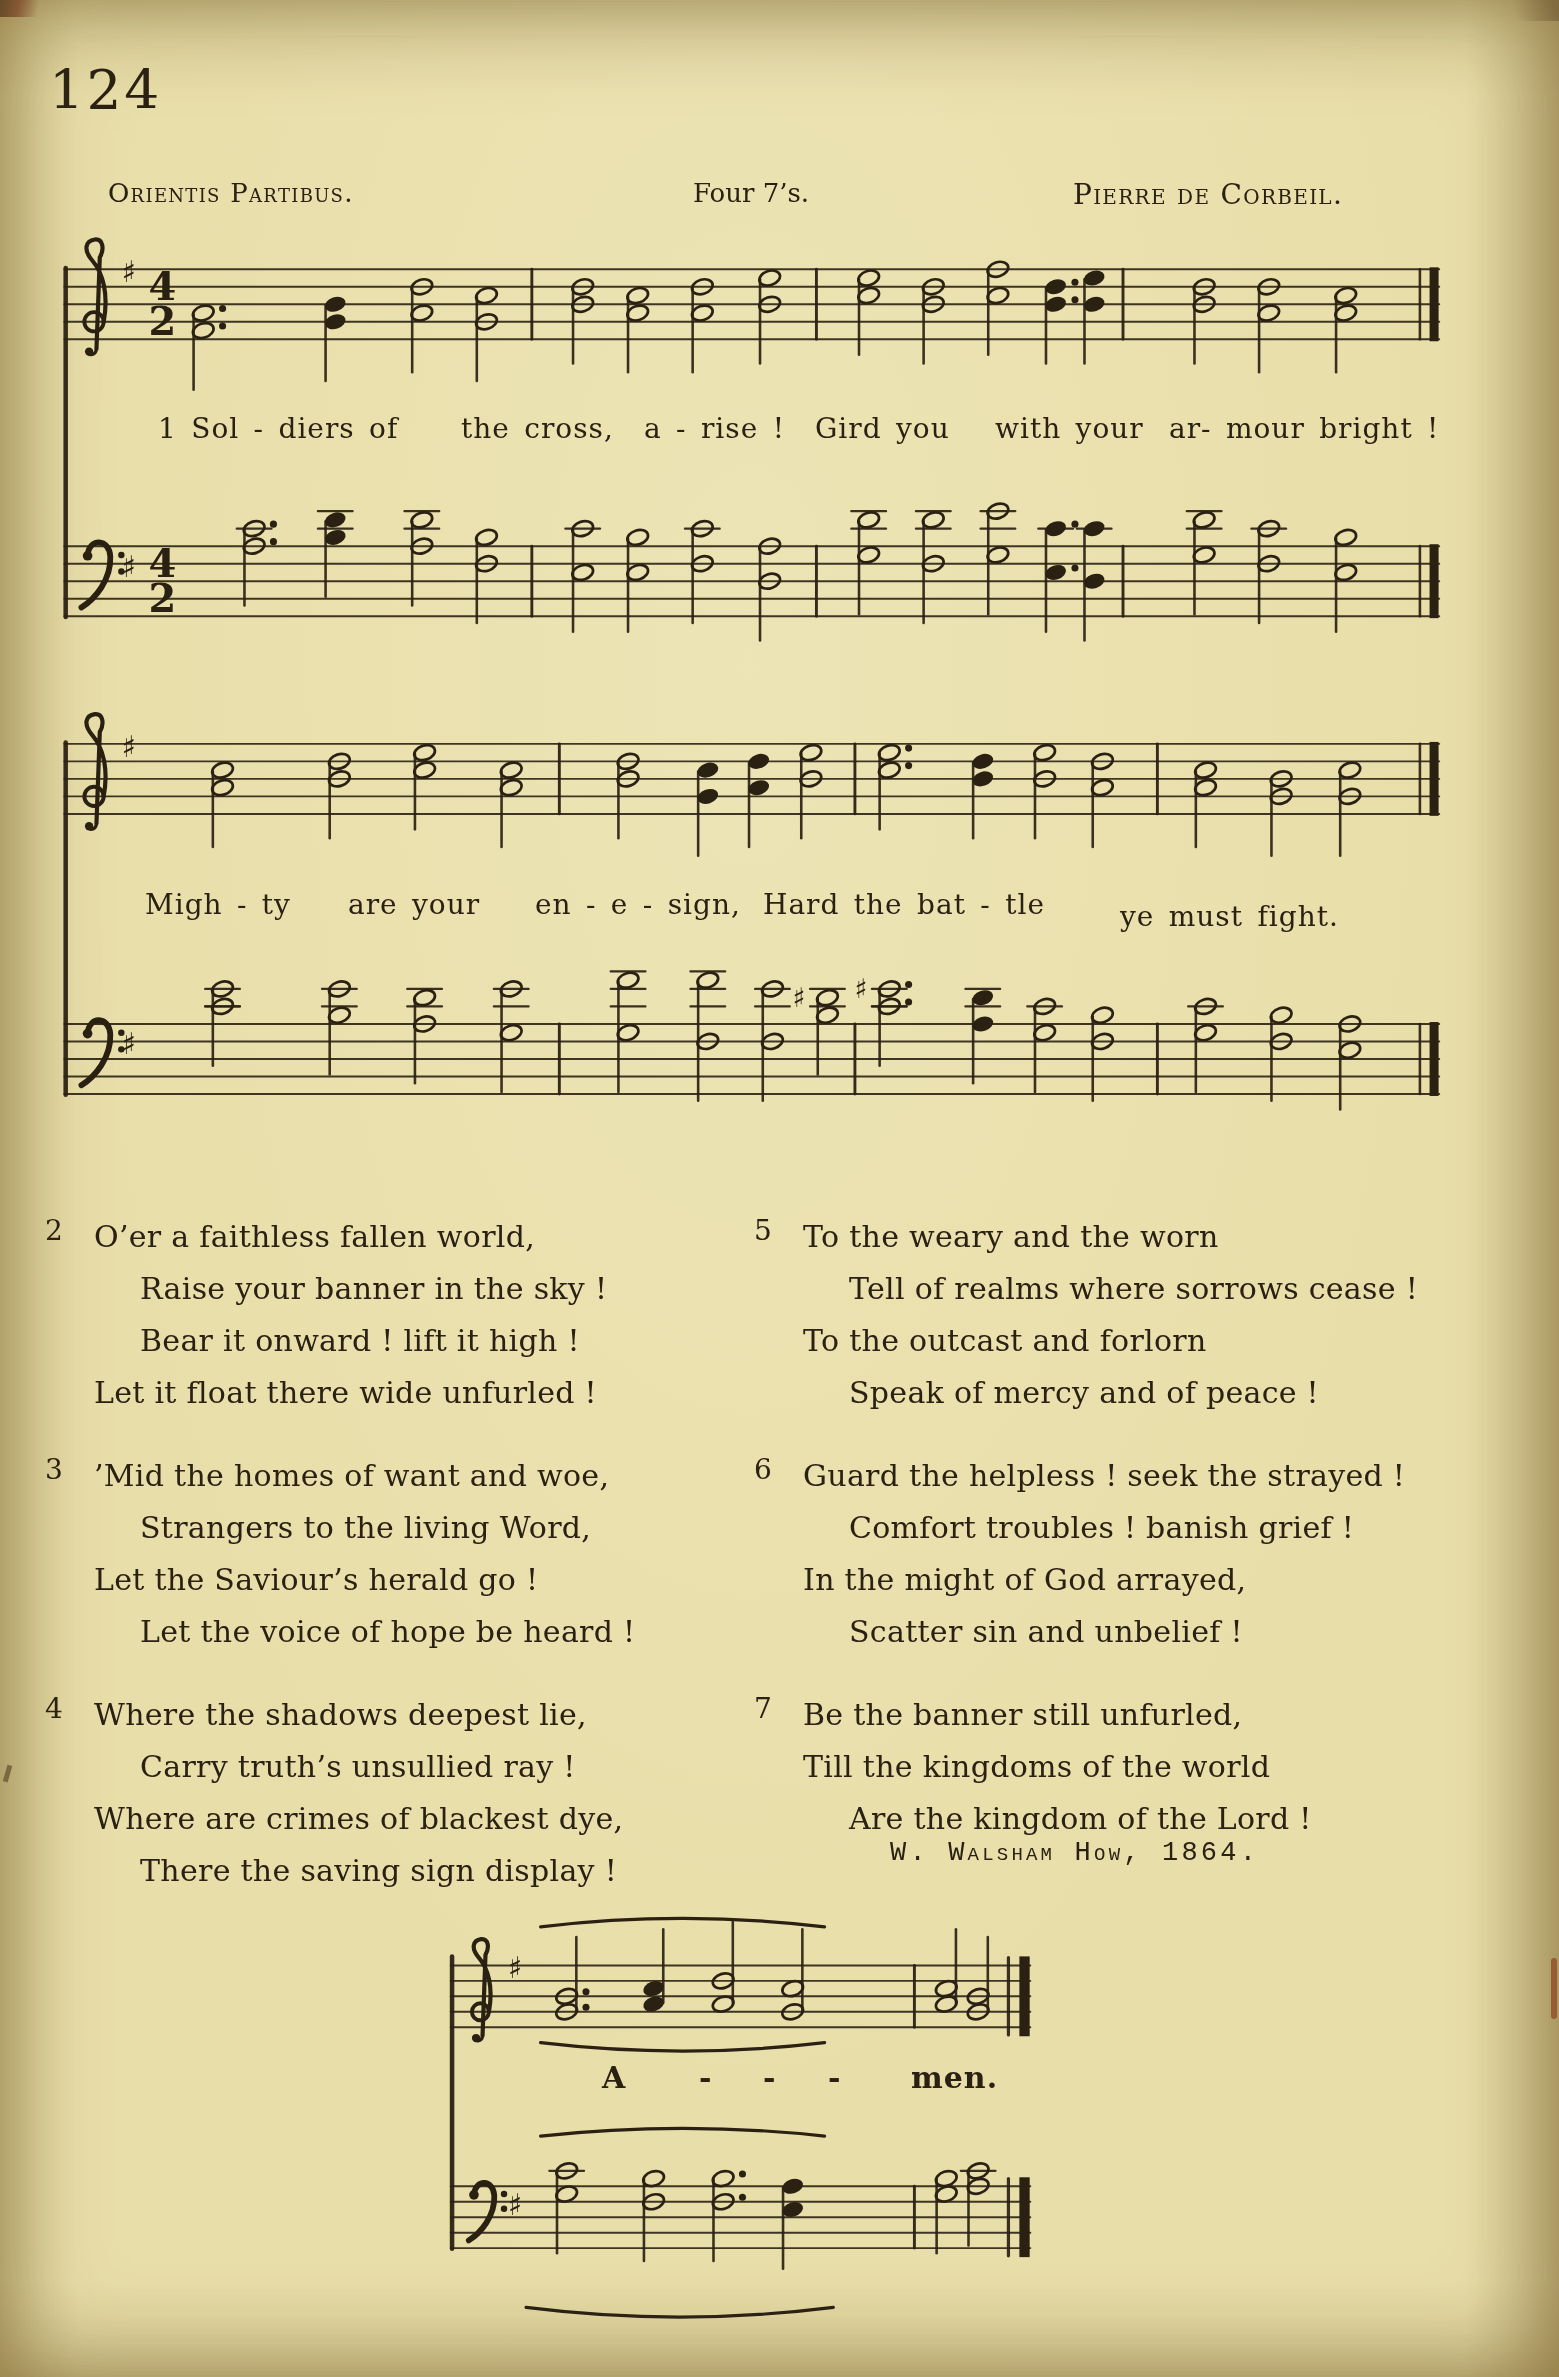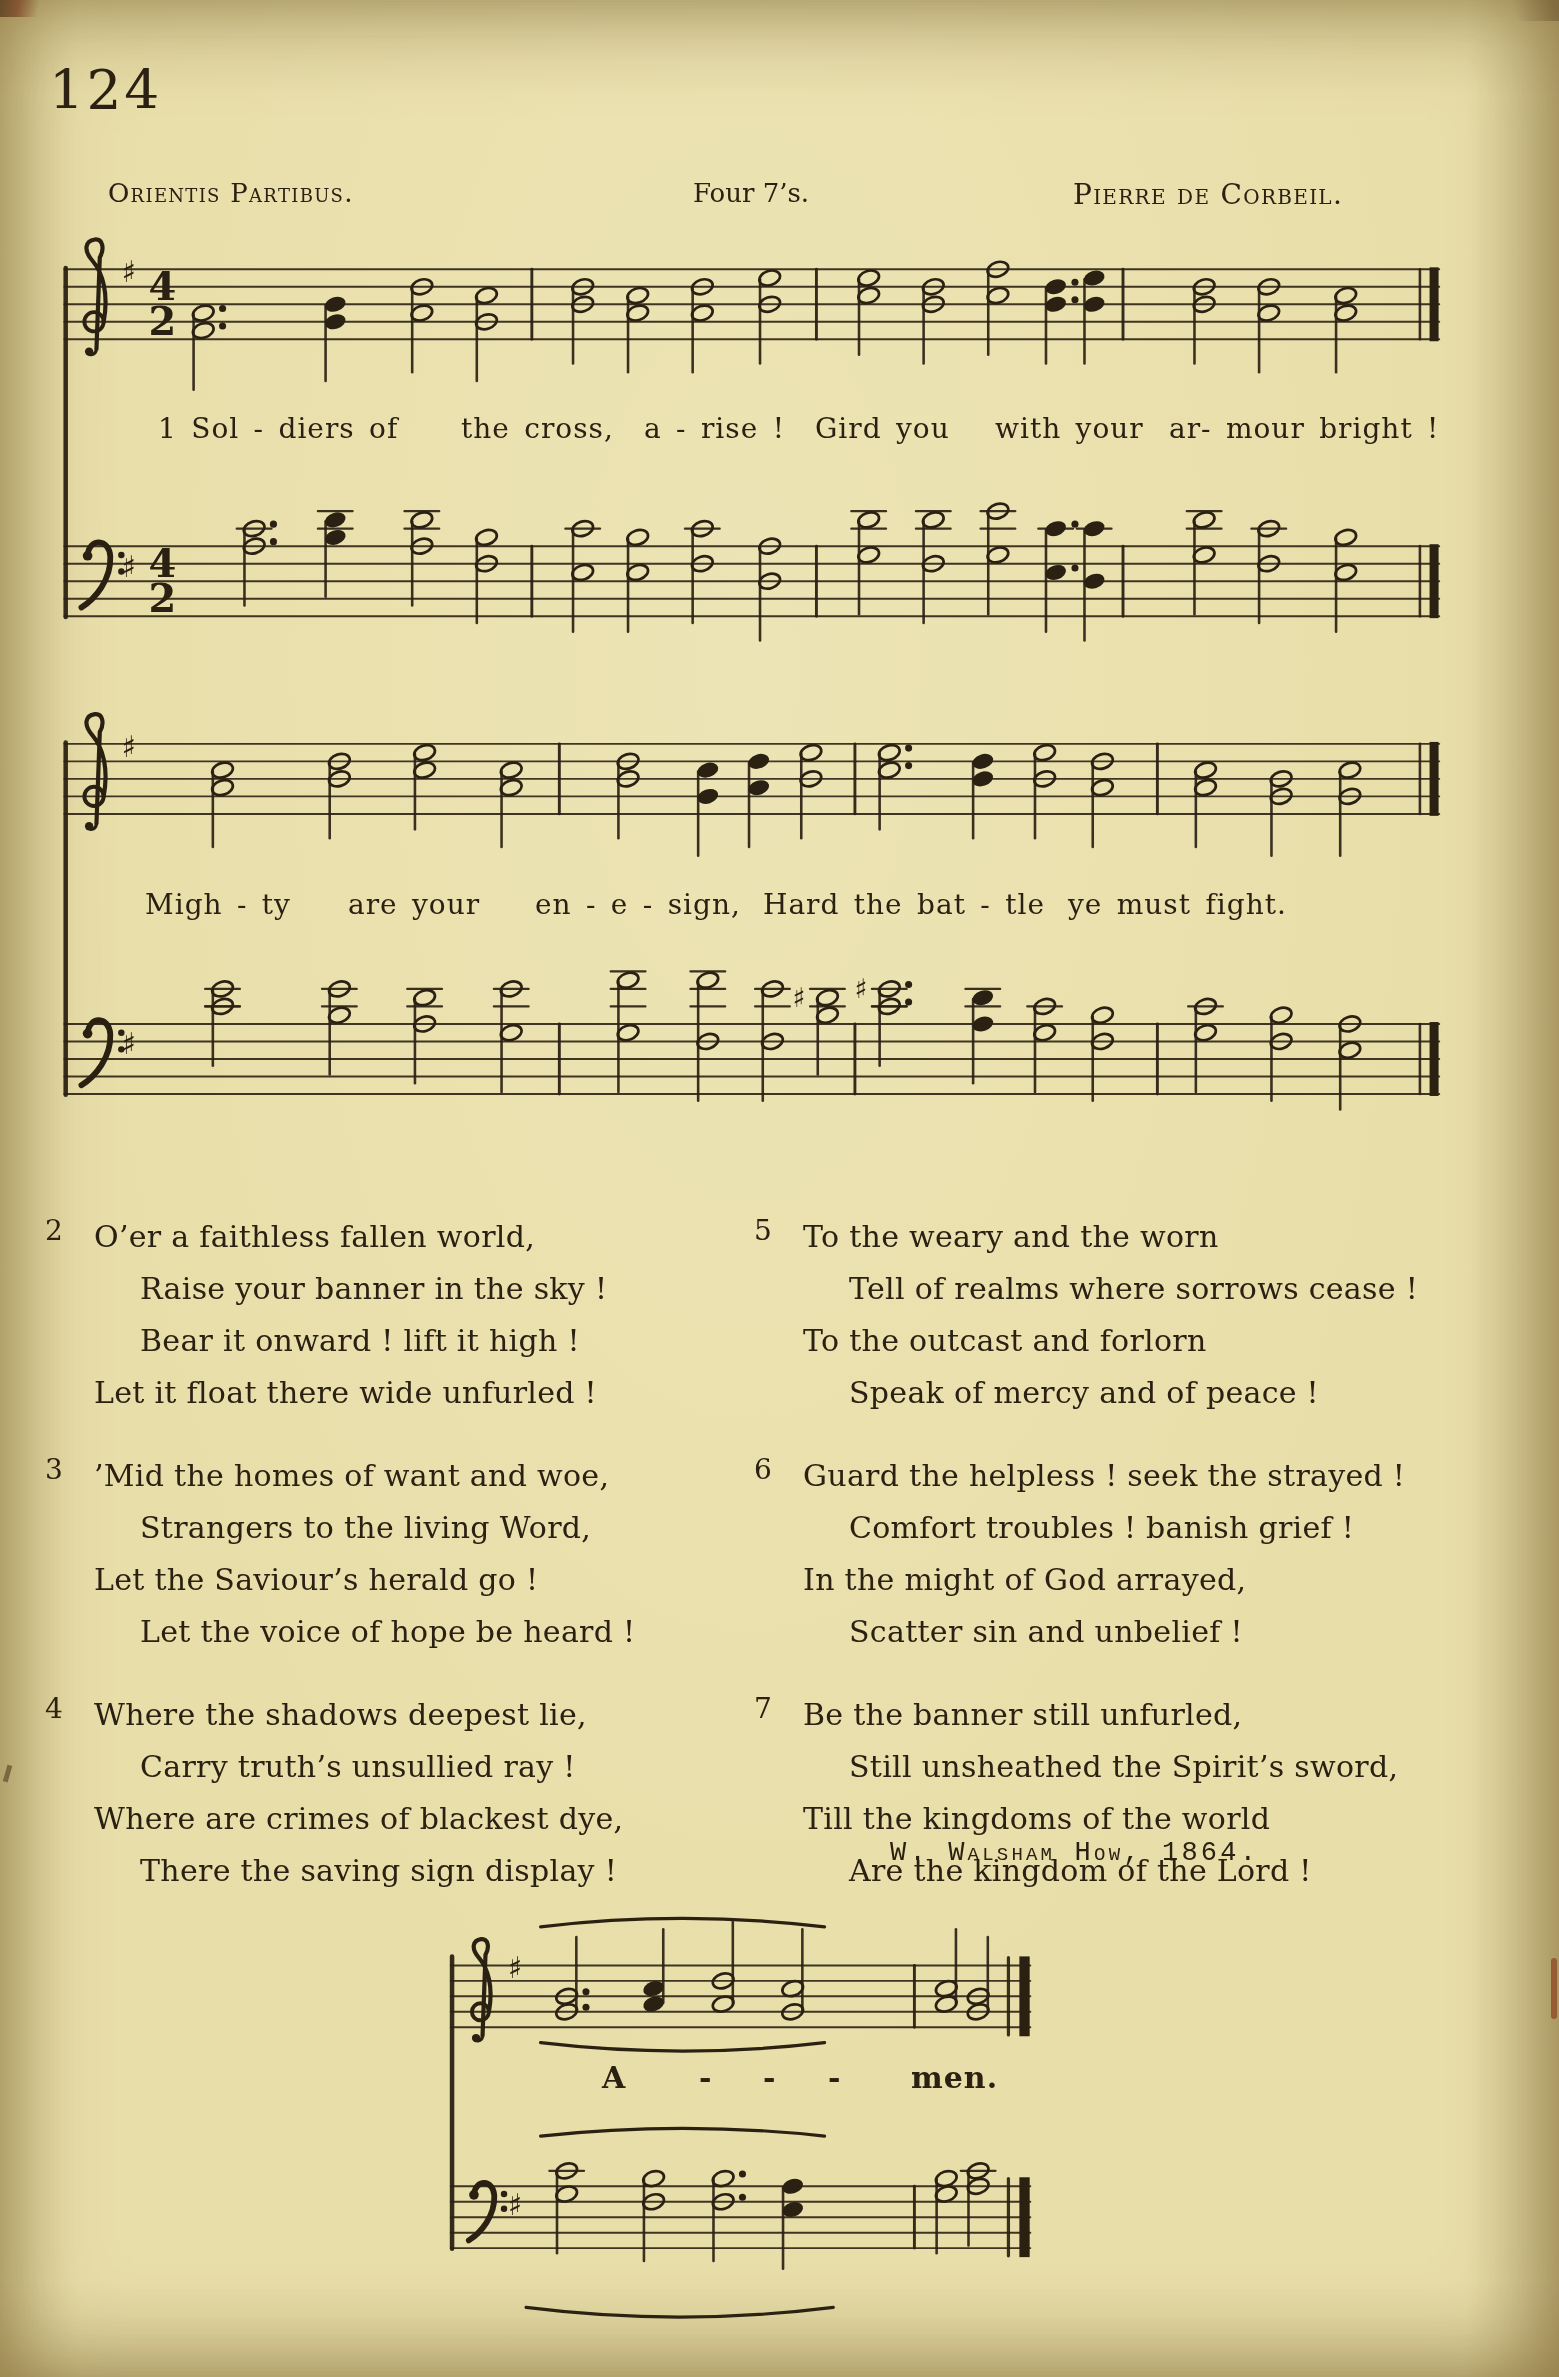--- a/index.html
+++ b/index.html
@@ -469,21 +469,21 @@
       <span class="tok" style="left: 644px; text-align: right;">a - rise !</span>
       <span class="tok" style="left: 815px;">Gird you</span>
       <span class="tok" style="left: 995px;">with your</span>
       <span class="tok" style="left: 1169px;">ar- mour bright !</span>
     </div>
   <div id="lyric2" class="lyric-layer">
       <span class="tok" style="left: 145px;">Migh - ty</span>
       <span class="tok" style="left: 348px;">are your</span>
       <span class="tok" style="left: 535px;">en - e - sign,</span>
       <span class="tok" style="left: 763px;">Hard the bat - tle</span>
-      <span class="tok" style="left: 1068px;">ye must fight.</span>
+      <span class="tok" style="left: 1120px; margin-top: 12px;">ye must fight.</span>
     </div>
 
   <div id="verses-left" class="vcol">
       <div class="verse">
         <div class="vnum">2</div>
         <div class="vlines">
           <div class="vline">O’er a faithless fallen world,</div>
           <div class="vline ind">Raise your banner in the sky !</div>
           <div class="vline ind">Bear it onward ! lift it high !</div>
           <div class="vline">Let it float there wide unfurled !</div>
@@ -524,21 +524,20 @@
           <div class="vline">Guard the helpless ! seek the strayed !</div>
           <div class="vline ind">Comfort troubles ! banish grief !</div>
           <div class="vline">In the might of God arrayed,</div>
           <div class="vline ind">Scatter sin and unbelief !</div>
         </div>
       </div>
       <div class="verse">
         <div class="vnum">7</div>
         <div class="vlines">
           <div class="vline">Be the banner still unfurled,</div>
-          <div class="vline ind">Still unsheathed the Spirit’s sword,</div>
           <div class="vline">Till the kingdoms of the world</div>
           <div class="vline ind">Are the kingdom of the Lord !</div>
         </div>
       </div>
     </div>
 
   <div class="txt attribution">W. Walsham How, 1864.</div>
 
   <div id="amen-lyric" class="lyric-layer">
       <span class="tok" style="left: 602px;">A</span>

